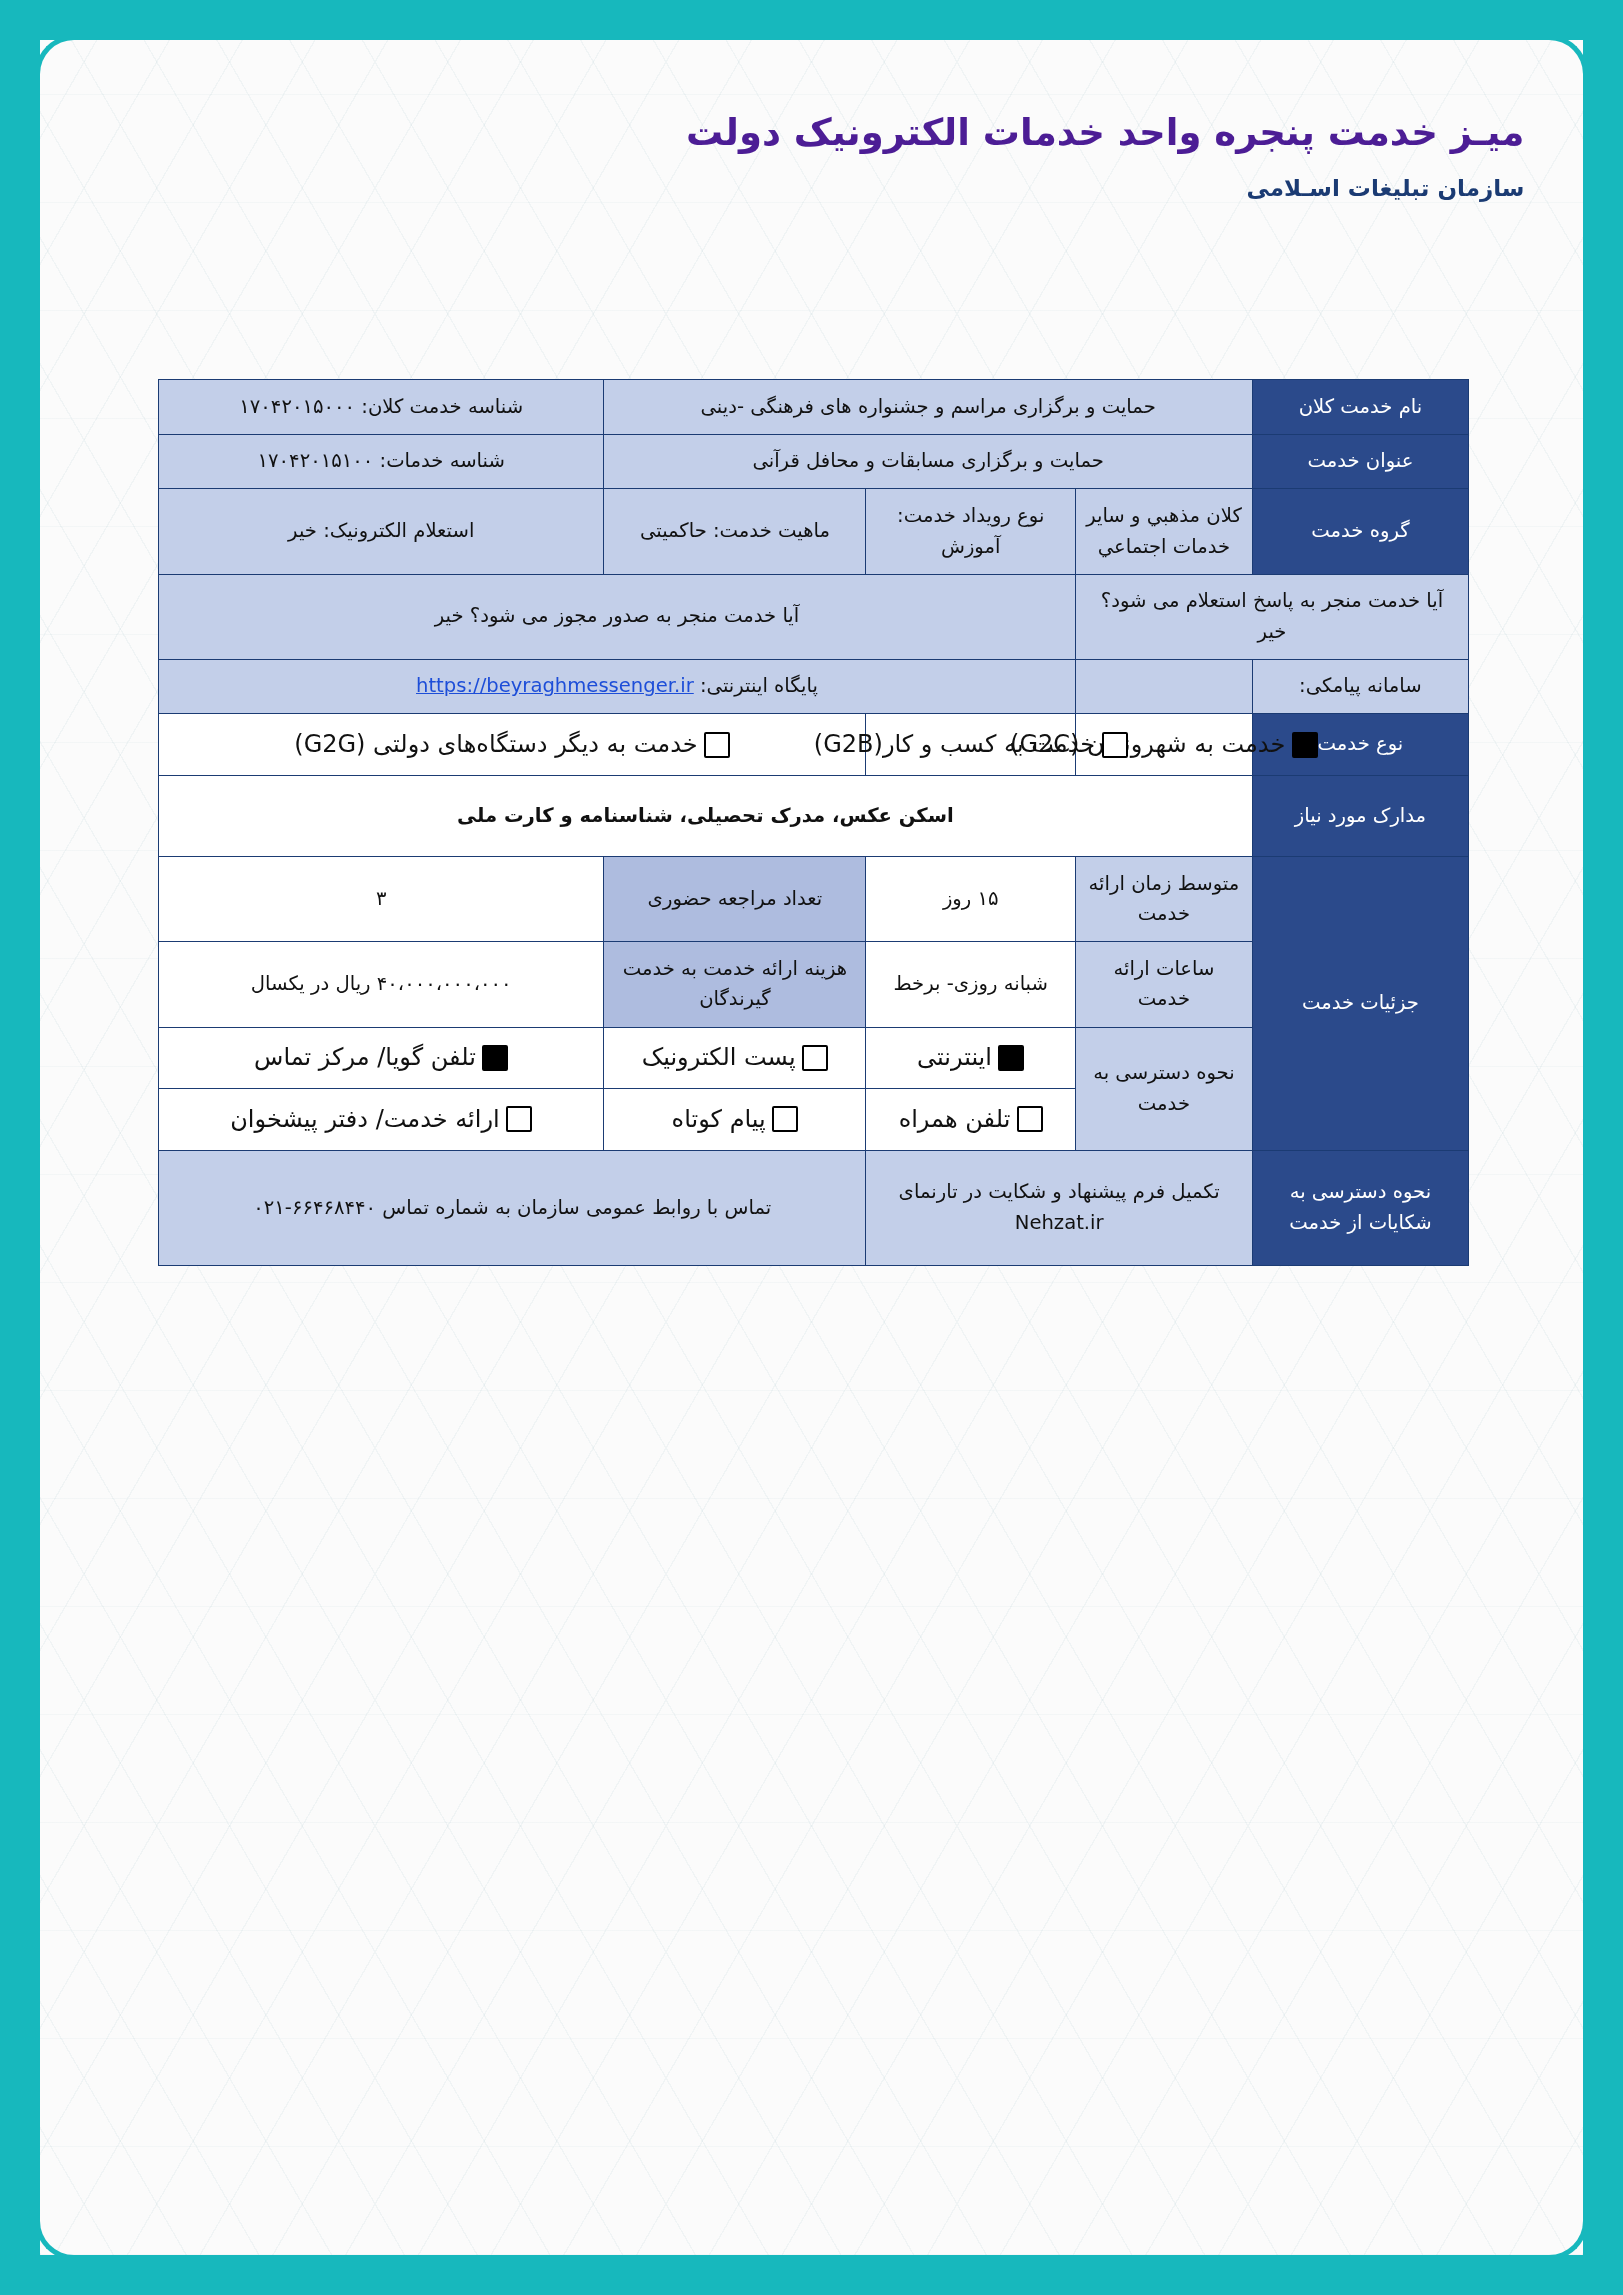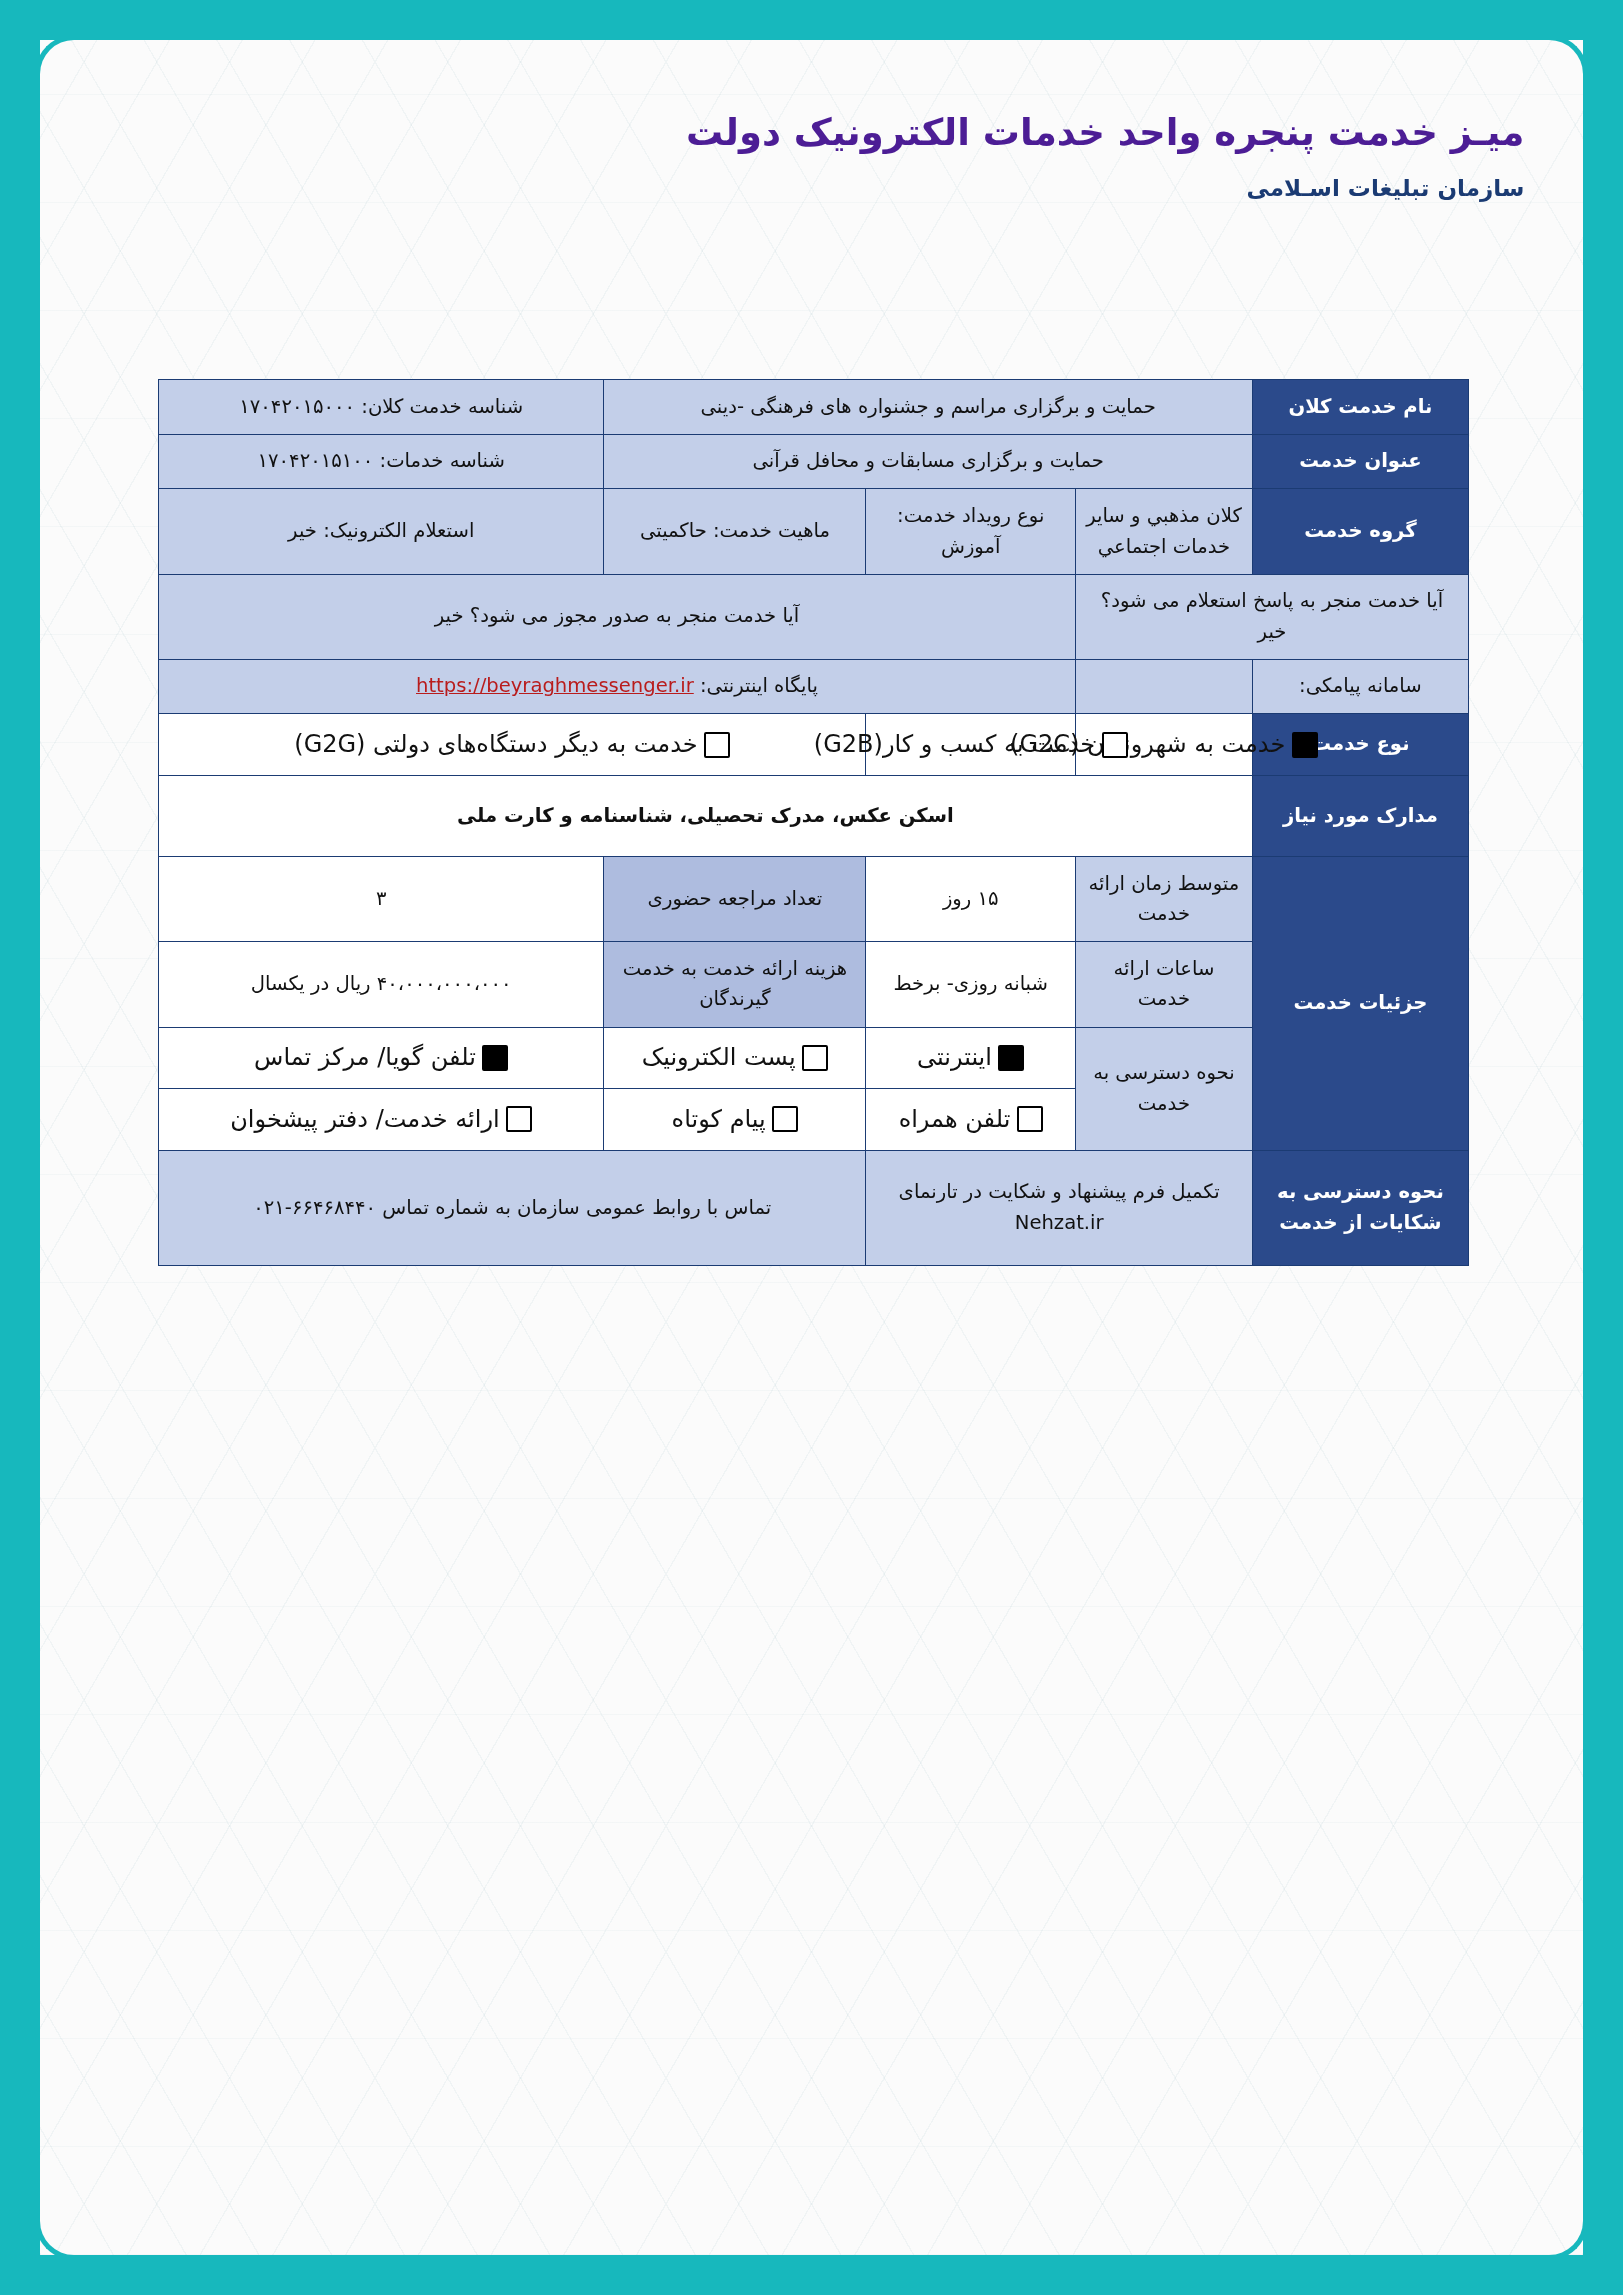--- a/index.html
+++ b/index.html
@@ -104,34 +104,34 @@
     text-align: center;
     vertical-align: middle;
     font-size: 19.6px;
     color: #111;
     padding: 11.7px 9px;
     line-height: 1.55;
   }
   .hdr {           
     background: #2b4a8b;
     color: #ffffff !important;
-    font-weight: bold;
+    font-weight: normal;
     font-size: 20px;
   }
   .lt {            
     background: #c3cfe9;
   }
   .wh {            
     background: #ffffff;
   }
   .md {            
     background: #aebcdf;
   }
   .lnk {
-    color: #b91c1c;
+    color: #1d4ed8;
     direction: ltr;
     unicode-bidi: embed;
     display: inline-block;
   }
   .chk-cell {
     padding: 9px 6.5px;
   }
   .chk-row {
     display: flex;
     flex-direction: row;

